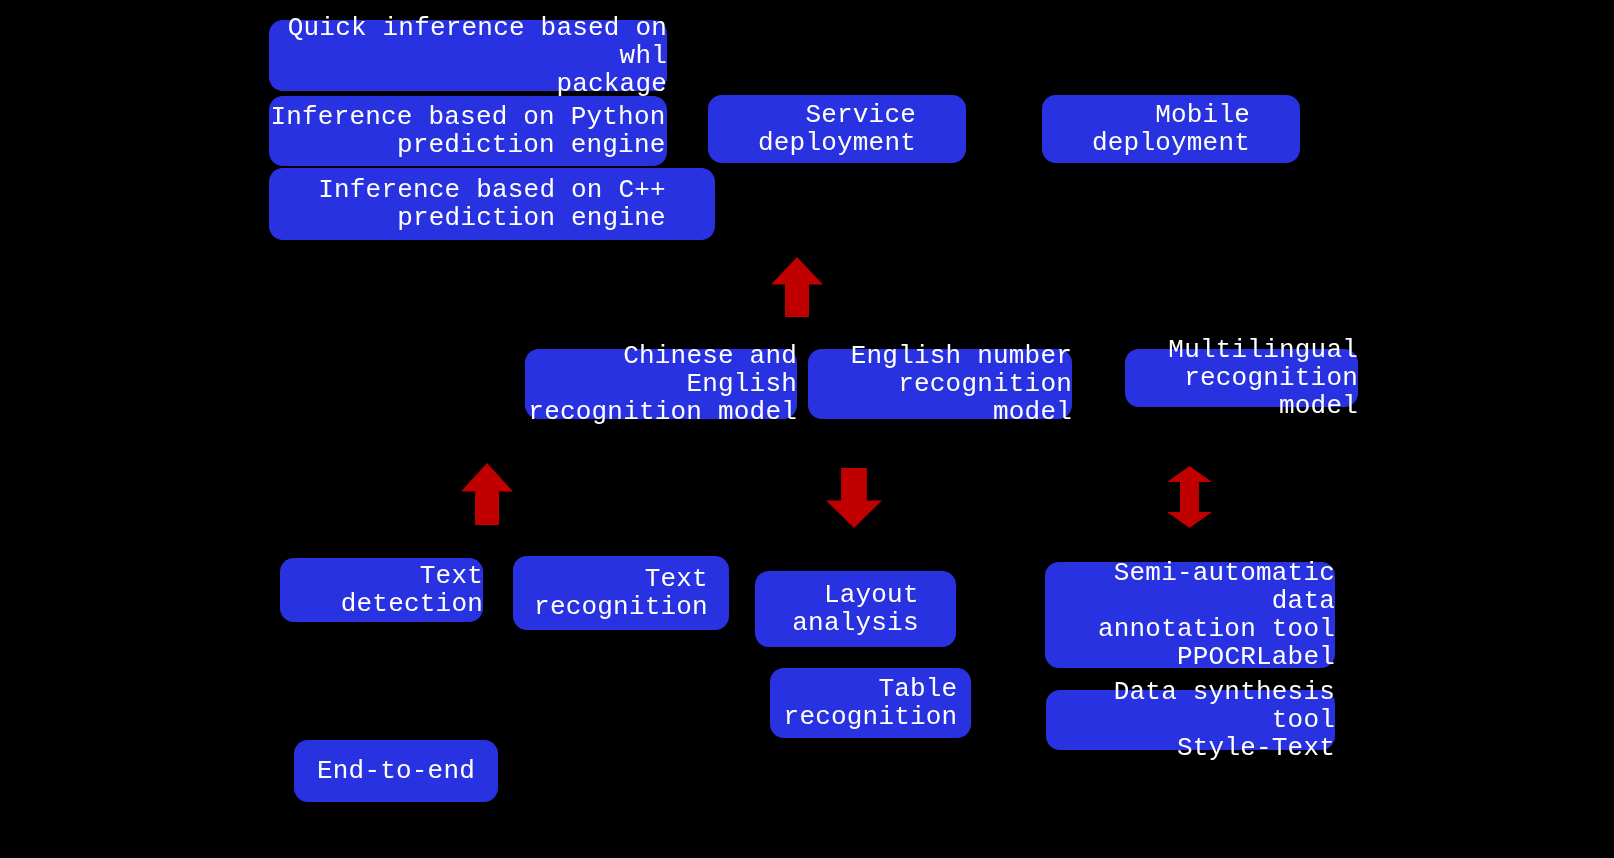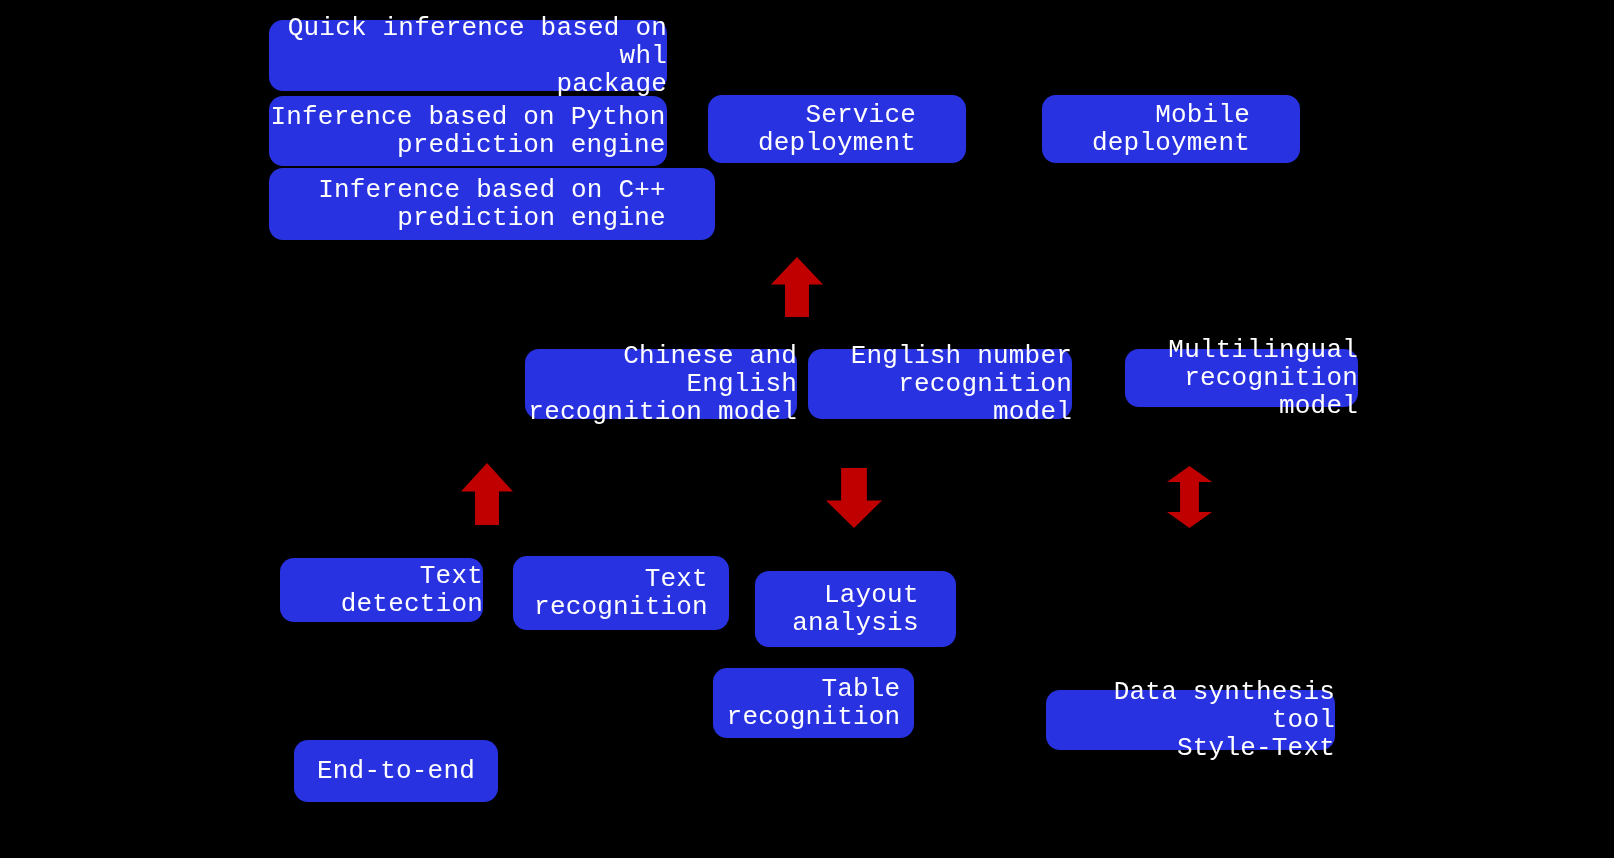--- a/index.html
+++ b/index.html
@@ -53,21 +53,21 @@
   #mobile_deployment          { left: 1042px; top: 95px;  width: 258px; height: 68px; }
 
   #general_text_detection     { left: 264px;  top: 349px; width: 250px; height: 70px; }
   #chinese_english_recognition{ left: 525px;  top: 349px; width: 272px; height: 70px; }
   #english_number_recognition { left: 808px;  top: 349px; width: 264px; height: 70px; }
   #multilingual_recognition   { left: 1125px; top: 349px; width: 233px; height: 58px; }
 
   #text_detection             { left: 280px;  top: 558px; width: 203px; height: 64px; }
   #text_recognition           { left: 493px;  top: 556px; width: 216px; height: 74px; margin-left: 20px; }
   #layout_analysis            { left: 755px;  top: 571px; width: 201px; height: 76px; }
-  #table_recognition          { left: 713px;  top: 668px; width: 201px; height: 70px; }
+  #table_recognition          { left: 770px;  top: 668px; width: 201px; height: 70px; }
   #semi_automatic_annotation  { left: 1045px; top: 562px; width: 290px; height: 106px; }
   #data_synthesis             { left: 1046px; top: 690px; width: 289px; height: 60px; }
   #end_to_end                 { left: 294px;  top: 740px; width: 204px; height: 62px; }
 
   
   #arrow_service    { left: 771px;  top: 257px; width: 52px; height: 60px; }
   #arrow_detection  { left: 461px;  top: 463px; width: 52px; height: 62px; }
   #arrow_layout     { left: 826px;  top: 468px; width: 56px; height: 60px; }
   #arrow_annotation { left: 1167px; top: 466px; width: 45px; height: 62px; }
 </style>
@@ -101,17 +101,20 @@
   <div class="arrow down" id="arrow_layout"></div>
   <div class="arrow updown" id="arrow_annotation"></div>
 
   <div class="box" id="text_detection">Text detection</div>
   <div class="box" id="text_recognition">Text
 recognition</div>
   <div class="box" id="layout_analysis">Layout
 analysis</div>
   <div class="box" id="table_recognition">Table
 recognition</div>
+  <div class="box" id="semi_automatic_annotation">Semi-automatic data
+annotation tool
+PPOCRLabel</div>
   <div class="box" id="data_synthesis">Data synthesis tool
 Style-Text</div>
   <div class="box" id="end_to_end">End-to-end</div>
 
 </div>
 
 </body></html>

